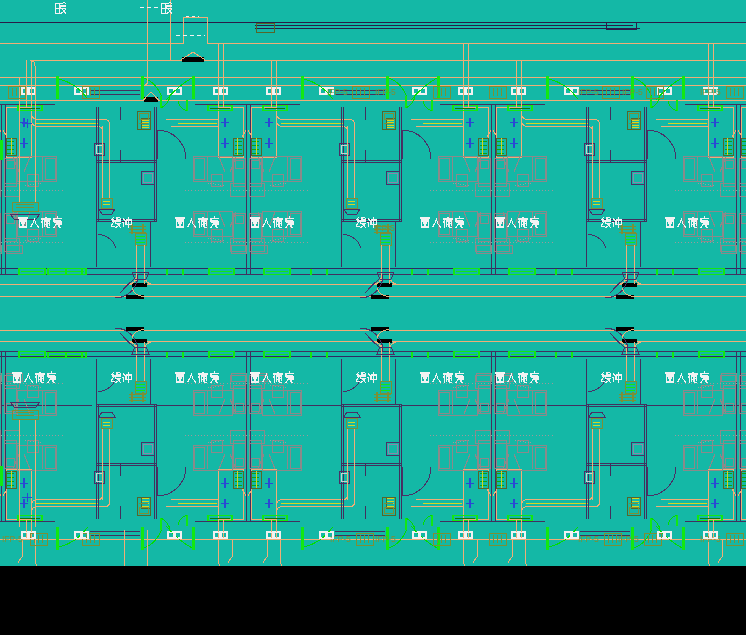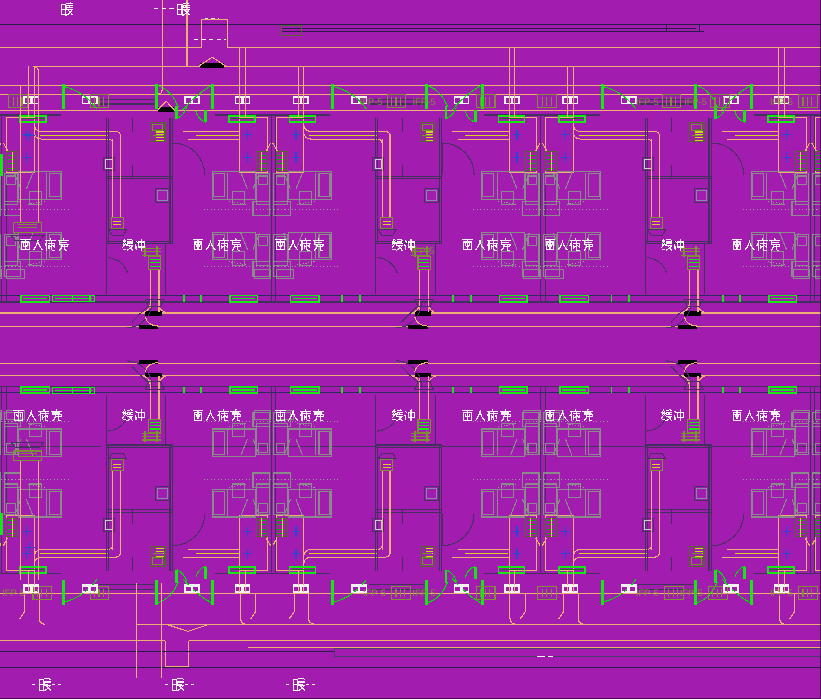--- a/index.html
+++ b/index.html
@@ -1,15 +1,15 @@
 <!DOCTYPE html>
 <html><head><meta charset="utf-8"><style>
 html,body{margin:0;padding:0;background:#000;}
 *{font-family:"Liberation Sans",sans-serif;}
-#c{position:relative;width:746px;height:635px;background:#a21caf;overflow:hidden;}
+#c{position:relative;width:746px;height:566px;background:#14b8a6;overflow:hidden;}
 </style></head><body>
 <div id="c">
 <svg width="746" height="635" viewBox="0 0 746 635" xmlns="http://www.w3.org/2000/svg" shape-rendering="crispEdges">
 
 <line x1="0" y1="22.5" x2="746" y2="22.5" stroke="#2A1C48" stroke-width="1"></line>
 <line x1="255" y1="25.5" x2="633" y2="25.5" stroke="#2A1C48" stroke-width="1"></line>
 <line x1="255" y1="28.5" x2="640" y2="28.5" stroke="#2A1C48" stroke-width="1"></line>
 <rect x="606" y="22" width="30" height="7" stroke="#2A1C48" stroke-width="1" fill="none"></rect>
 <rect x="256" y="23" width="18" height="9" stroke="#55662A" stroke-width="1" fill="none"></rect>
 

